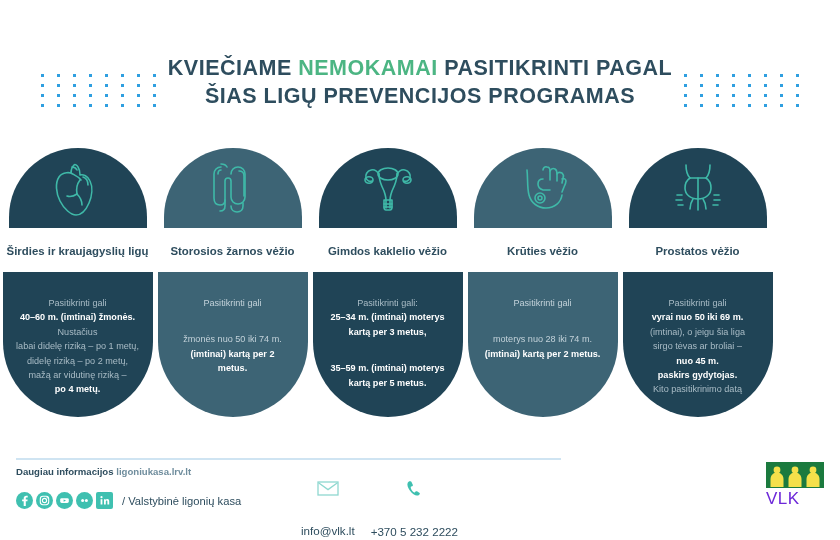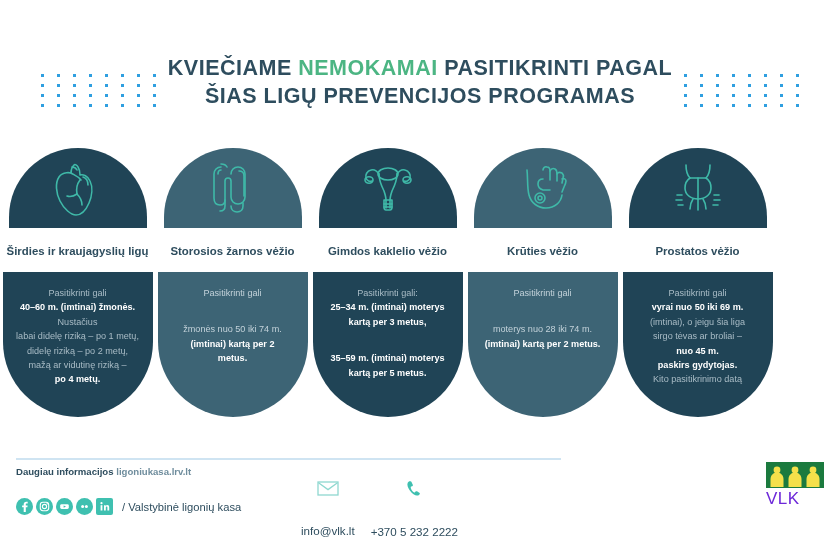--- a/index.html
+++ b/index.html
@@ -38,21 +38,21 @@
 
   .card-title {
     margin:16px auto 0; width:155px; text-align:center;
     font-size:11.4px; font-weight:bold; color:#2e4d5e; line-height:15px;
   }
 
   .body {
     position:absolute; left:50%; transform:translateX(-50%);
     top:124px; width:150px; height:145px;
     border-radius:0 0 75px 75px;
-    padding:14px 6px 0;
+    padding:24px 6px 0;
     text-align:center;
   }
   .body p {
     font-size:9.1px; line-height:14.4px; color:#a9bcc6; font-weight:normal;
   }
   .body p b { color:#ffffff; font-weight:bold; }
   .body p.gap { margin-top:22px; }
 
   
   .tone-dark  .dome, .tone-dark  .body  { background:#204456; }
@@ -64,21 +64,21 @@
     position:absolute; left:16px; top:458px; width:545px; height:2px;
     background:#cfe4f2;
   }
 
   
   .footer { position:absolute; left:16px; top:466px; width:808px; height:60px; }
 
   .more-info { font-size:9.6px; color:#2e4d5e; font-weight:bold; }
   .more-info .url { color:#6f8d9d; font-weight:bold; }
 
-  .social-row { display:flex; align-items:center; margin-top:21px; }
+  .social-row { display:flex; align-items:center; margin-top:15px; }
   .social-row .icons { display:flex; gap:3px; }
   .social-row .icons span {
     width:17px; height:17px; display:flex; align-items:center; justify-content:center;
     background:#3fc0b0; color:#ffffff;
   }
   .social-row .icons span.circ { border-radius:50%; }
   .social-row .icons span.sq   { border-radius:2px; }
   .social-row .icons span svg { display:block; }
   .org-name { margin-left:9px; font-size:11.2px; color:#2e4d5e; }
 

